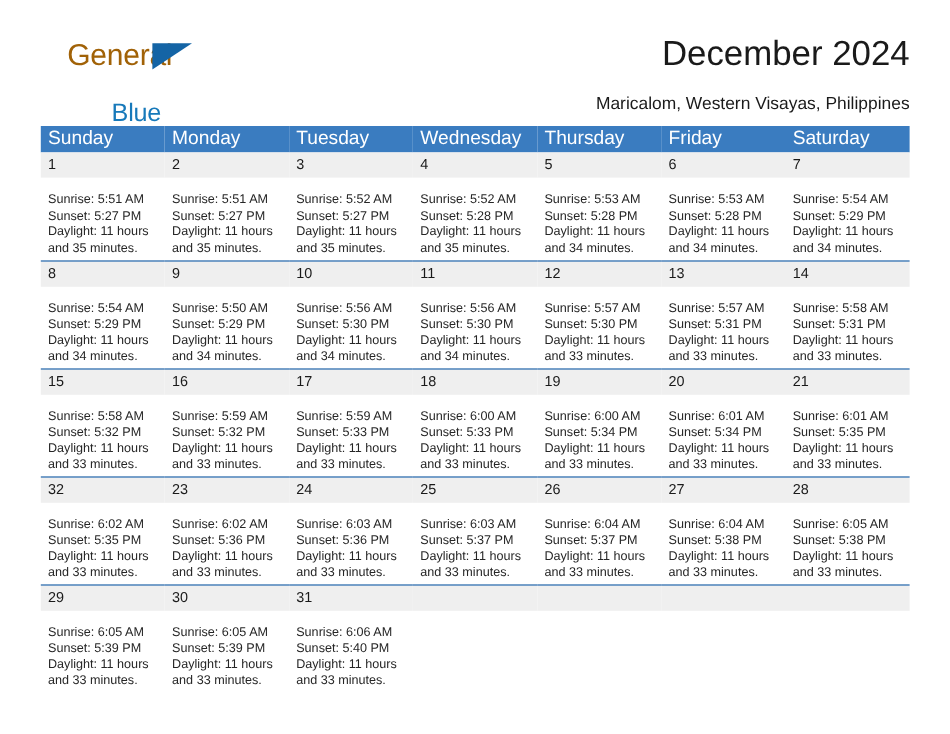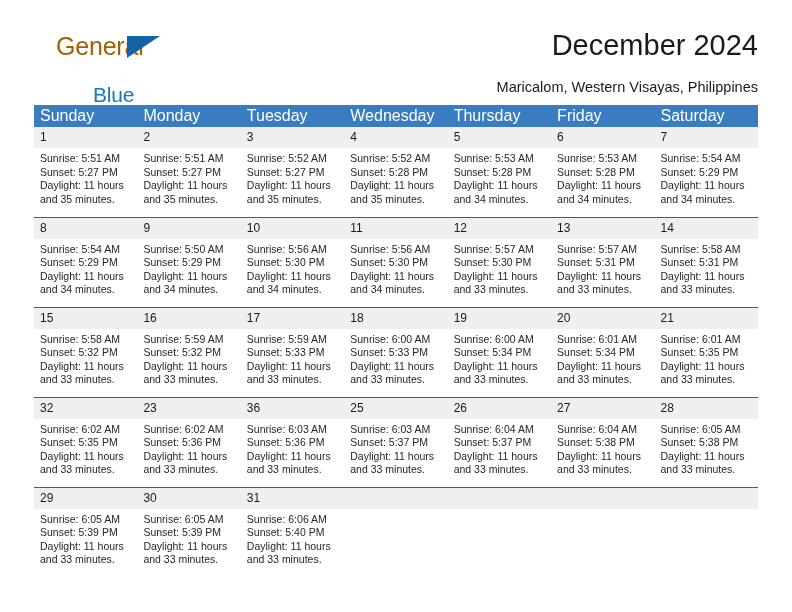--- a/index.html
+++ b/index.html
@@ -129,21 +129,21 @@
     color: #1a1a1a;
     line-height: 14px;
     padding: 3px 0 4px 6px;
     height: 21px;
   }
   .daynum.empty {
     background: #efefef;
     color: transparent;
   }
   .details {
-    padding: 4px 6px 0 6px;
+    padding: 12px 6px 0 6px;
     font-size: 10.5px;
     color: #262626;
     line-height: 13.6px;
   }
   .details div { white-space: nowrap; }
   .details .daylight { white-space: normal; }
   .cell-empty .details { visibility: hidden; }
 </style>
 </head>
 <body>
@@ -364,21 +364,21 @@
           </td>
           <td>
             <div class="daynum">23</div>
             <div class="details">
               <div>Sunrise: 6:02 AM</div>
               <div>Sunset: 5:36 PM</div>
               <div class="daylight">Daylight: 11 hours and 33 minutes.</div>
             </div>
           </td>
           <td>
-            <div class="daynum">36</div>
+            <div class="daynum">24</div>
             <div class="details">
               <div>Sunrise: 6:03 AM</div>
               <div>Sunset: 5:36 PM</div>
               <div class="daylight">Daylight: 11 hours and 33 minutes.</div>
             </div>
           </td>
           <td>
             <div class="daynum">25</div>
             <div class="details">
               <div>Sunrise: 6:03 AM</div>

